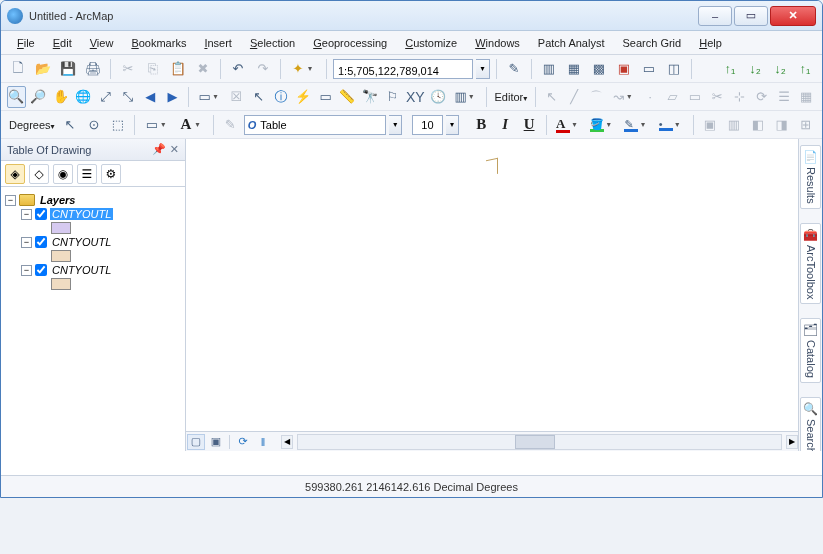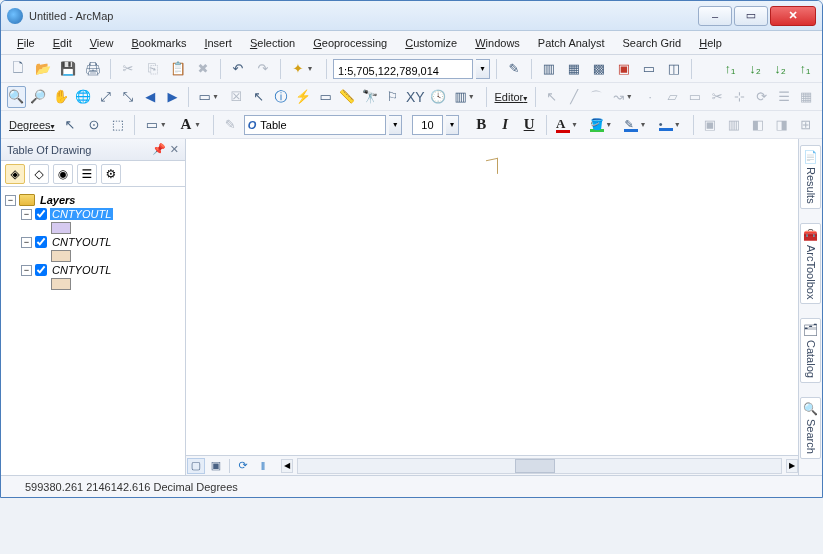--- a/index.html
+++ b/index.html
@@ -16,21 +16,21 @@
 .menuitem u { text-decoration: underline; }
 .toolbar { display:flex; align-items:center; padding:2px 6px; background:#f4f6fa; border-bottom:1px solid #e0e4ec; min-height:28px; flex-wrap:nowrap; gap:3px;}
 .tbtn { width:22px; height:22px; border:1px solid transparent; display:flex; align-items:center; justify-content:center; border-radius:2px; cursor:pointer; color:#46607f; font-size:13px;}
 .tbtn.disabled { color:#b0b8c4; cursor:default;}
 .tsep { width:1px; height:20px; background:#c9d2df; margin:0 3px;}
 .dropdown { margin-left:-4px; width:12px; font-size:8px; color:#555; cursor:pointer;}
 .scale-box { width:140px; height:20px; border:1px solid #9aaecb; background:#fff; padding:1px 4px; display:flex; align-items:flex-end;}
 .scale-dd { width:14px; height:20px; border:1px solid #9aaecb; border-left:none; background:linear-gradient(#f8fafd,#e3e9f2); display:flex; align-items:center; justify-content:center; font-size:8px;}
 .font-select { width:150px; height:20px; border:1px solid #9aaecb; padding:1px 3px; display:flex; align-items:center; background:#fff;}
 .size-box { width:32px; height:20px; border:1px solid #9aaecb; background:#fff; padding:1px 3px; display:flex; align-items:center; justify-content:center;}
-.editor-lbl { padding:0 2px; color:#222;text-decoration:underline;}
+.editor-lbl { padding:0 2px; color:#222;}
 .content { flex:1; display:flex; overflow:hidden;}
 .toc { width:185px; border-right:1px solid #c9d2df; background:#fff; display:flex; flex-direction:column;}
 .toc-header { height:22px; background:linear-gradient(#f4f6fb,#e7ecf4); border-bottom:1px solid #c9d2df; display:flex; align-items:center; padding:0 6px; color:#3a4a63; justify-content:space-between;}
 .toc-header-btns { display:flex; gap:4px;}
 .pin { font-size:11px; color:#6a7a90; cursor:pointer;}
 .toc-toolbar { height:26px; border-bottom:1px solid #c9d2df; display:flex; align-items:center; padding:0 4px; gap:4px;}
 .toc-tool { width:20px; height:20px; border:1px solid #c9d2df; display:flex; align-items:center; justify-content:center; border-radius:2px; font-size:12px; cursor:pointer; background:#fff;}
 .toc-tool.active { background:#fdf0c8; border-color:#e2c05f;}
 .toc-tree { flex:1; padding:6px 4px; overflow:auto;}
 .tree-row { display:flex; align-items:center; gap:3px; padding:1px 0;}
@@ -46,21 +46,21 @@
 .canvas { flex:1; position:relative; background:#fff;}
 .shape { position:absolute; left:300px; top:20px; width:12px; height:16px; border:1px solid #c0a060; border-left:none; border-bottom:none; transform: skewY(-12deg);}
 .map-bottombar { height:20px; display:flex; align-items:center; border-top:1px solid #c9d2df; background:#f4f6fa;}
 .mb-btn { width:18px; height:16px; display:flex; align-items:center; justify-content:center; font-size:11px; color:#4a6284; cursor:pointer; border:1px solid transparent; margin:0 1px;}
 .mb-btn.pressed { border:1px solid #b8cde8; background:#e5edf8;}
 .hscroll { flex:1; height:16px; background:#edf1f7; border:1px solid #d0d7e2; position:relative; margin:0 4px;}
 .hscroll .thumb { position:absolute; left:45%; width:40px; height:100%; background:#d6dde8; border:1px solid #b8c2d2;}
 .side-tabs { width:24px; border-left:1px solid #c9d2df; background:#f4f6fa; display:flex; flex-direction:column; align-items:center; padding-top:6px; gap: 14px;}
 .side-tab { writing-mode: vertical-rl; padding:4px 2px; cursor:pointer; color:#3a4a63; display:flex; align-items:center; gap:3px; border:1px solid #c9d2df; background:#fff; border-radius:2px;}
 .side-tab .ic { writing-mode: horizontal-tb; font-size:12px;}
-.statusbar { height:22px; background:#f4f6fa; border-top:1px solid #c9d2df; display:flex; align-items:center; justify-content:flex-start; padding:0 24px; color:#333;}
+.statusbar { height:22px; background:#f4f6fa; border-top:1px solid #c9d2df; display:flex; align-items:center; justify-content:center; padding:0 5px; color:#333;margin-top:24px;}
 .font-icon { font-family: "Times New Roman", serif; font-weight:bold; font-size:15px; color:#222;}
 .color-bar { width:14px; height:3px; display:block; margin-top:-2px;}
 </style>
 </head>
 <body>
 
 <div class="window">
 
   <div class="titlebar">
     <div class="title-icon"></div>

